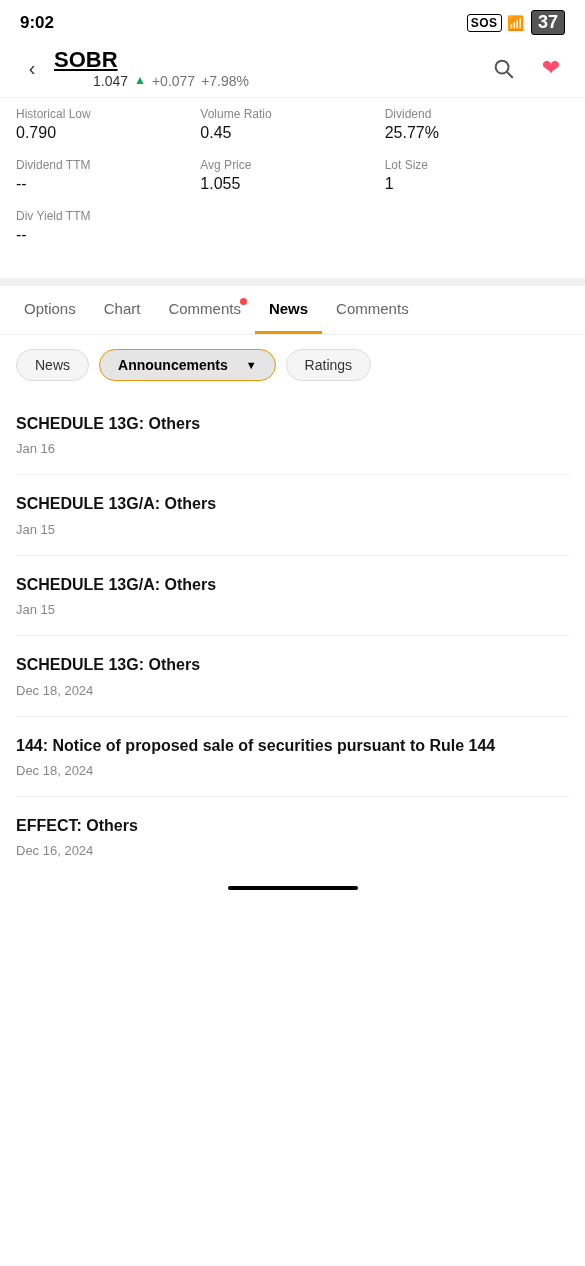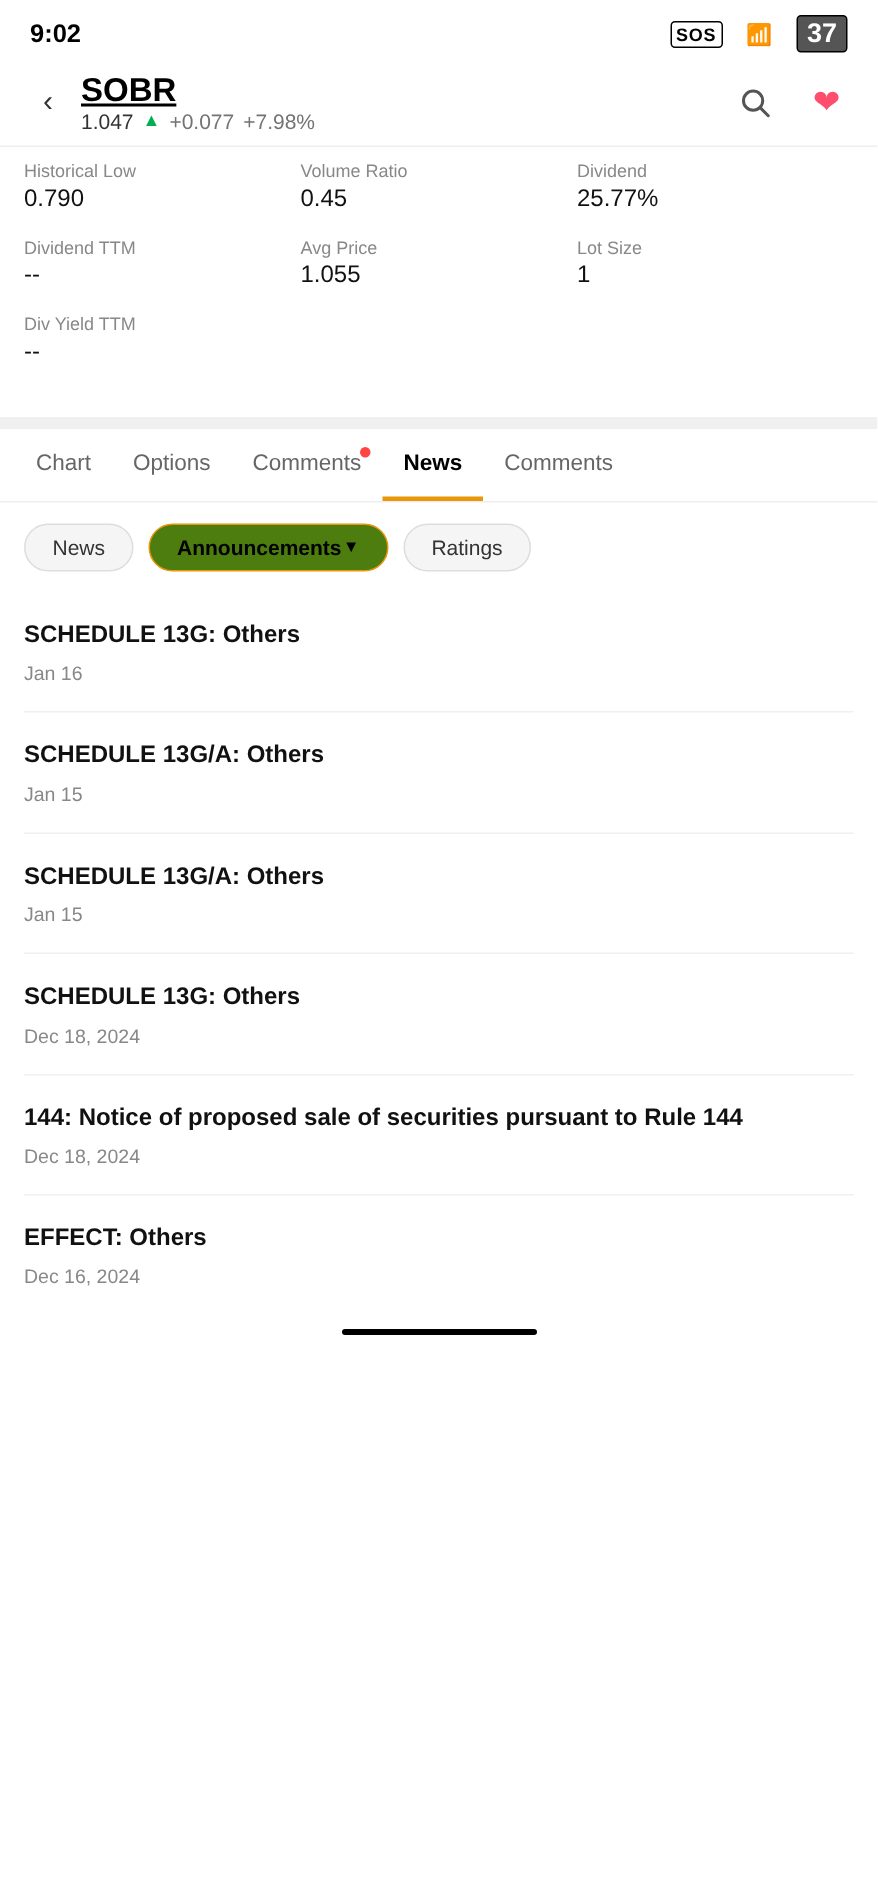--- a/index.html
+++ b/index.html
@@ -19,21 +19,21 @@
       justify-content: space-between;
       align-items: center;
       padding: 10px 20px 6px;
       font-size: 15px;
       font-weight: 700;
     }
     .status-bar .time { font-size: 17px; font-weight: 700; }
     .status-icons {
       display: flex;
       align-items: center;
-      gap: 16px;
+      gap: 6px;
       font-size: 12px;
       font-weight: 600;
     }
     .sos-badge {
       font-size: 12px;
       font-weight: 700;
       border: 1.5px solid #000;
       border-radius: 3px;
       padding: 1px 3px;
       letter-spacing: 0.5px;
@@ -71,20 +71,21 @@
     }
     .ticker-symbol {
       font-size: 22px;
       font-weight: 700;
       text-decoration: underline;
     }
     .ticker-price-row {
       display: flex;
       gap: 6px;
       font-size: 14px;
+      margin-left: 39px;
     }
     .price-value { color: #333; font-weight: 500; }
     .arrow-up { color: #00b050; font-size: 12px; }
     .change-pos { color: #737373; font-weight: 500; }
     .header-actions {
       display: flex;
       gap: 12px;
       align-items: center;
     }
     .search-btn, .fav-btn {
@@ -172,27 +173,27 @@
     .sub-tab {
       padding: 7px 18px;
       border-radius: 20px;
       font-size: 14px;
       cursor: pointer;
       border: 1px solid #ddd;
       background: #f5f5f5;
       color: #333;
     }
     .sub-tab.active {
-      background: #4d7c0f;
+      background: #e5e5e5;
       border-color: #e8960a;
       color: #000;
       font-weight: 600;
       display: flex;
       align-items: center;
-      gap: 1px;
+      gap: 18px;
     }
 
     
     .news-list {
       padding: 0 16px;
     }
     .news-item {
       padding: 18px 0;
       border-bottom: 1px solid #f0f0f0;
       cursor: pointer;
@@ -292,24 +293,24 @@
 <div class="stats-row3">
   <div class="stat-cell">
     <div class="stat-label">Div Yield TTM</div>
     <div class="stat-value">--</div>
   </div>
 </div>
 
 <div class="tabs-section">
   <div class="tabs">
     <div class="tab-item">
+      <span>Options</span>
+    </div>
+    <div class="tab-item">
       <span>Chart</span>
-    </div>
-    <div class="tab-item">
-      <span>Options</span>
     </div>
     <div class="tab-item" style="position:relative;">
       <span>Comments</span>
       <span class="dot"></span>
     </div>
     <div class="tab-item active">
       <span>News</span>
     </div>
     <div class="tab-item">
       <span>Comments</span>

